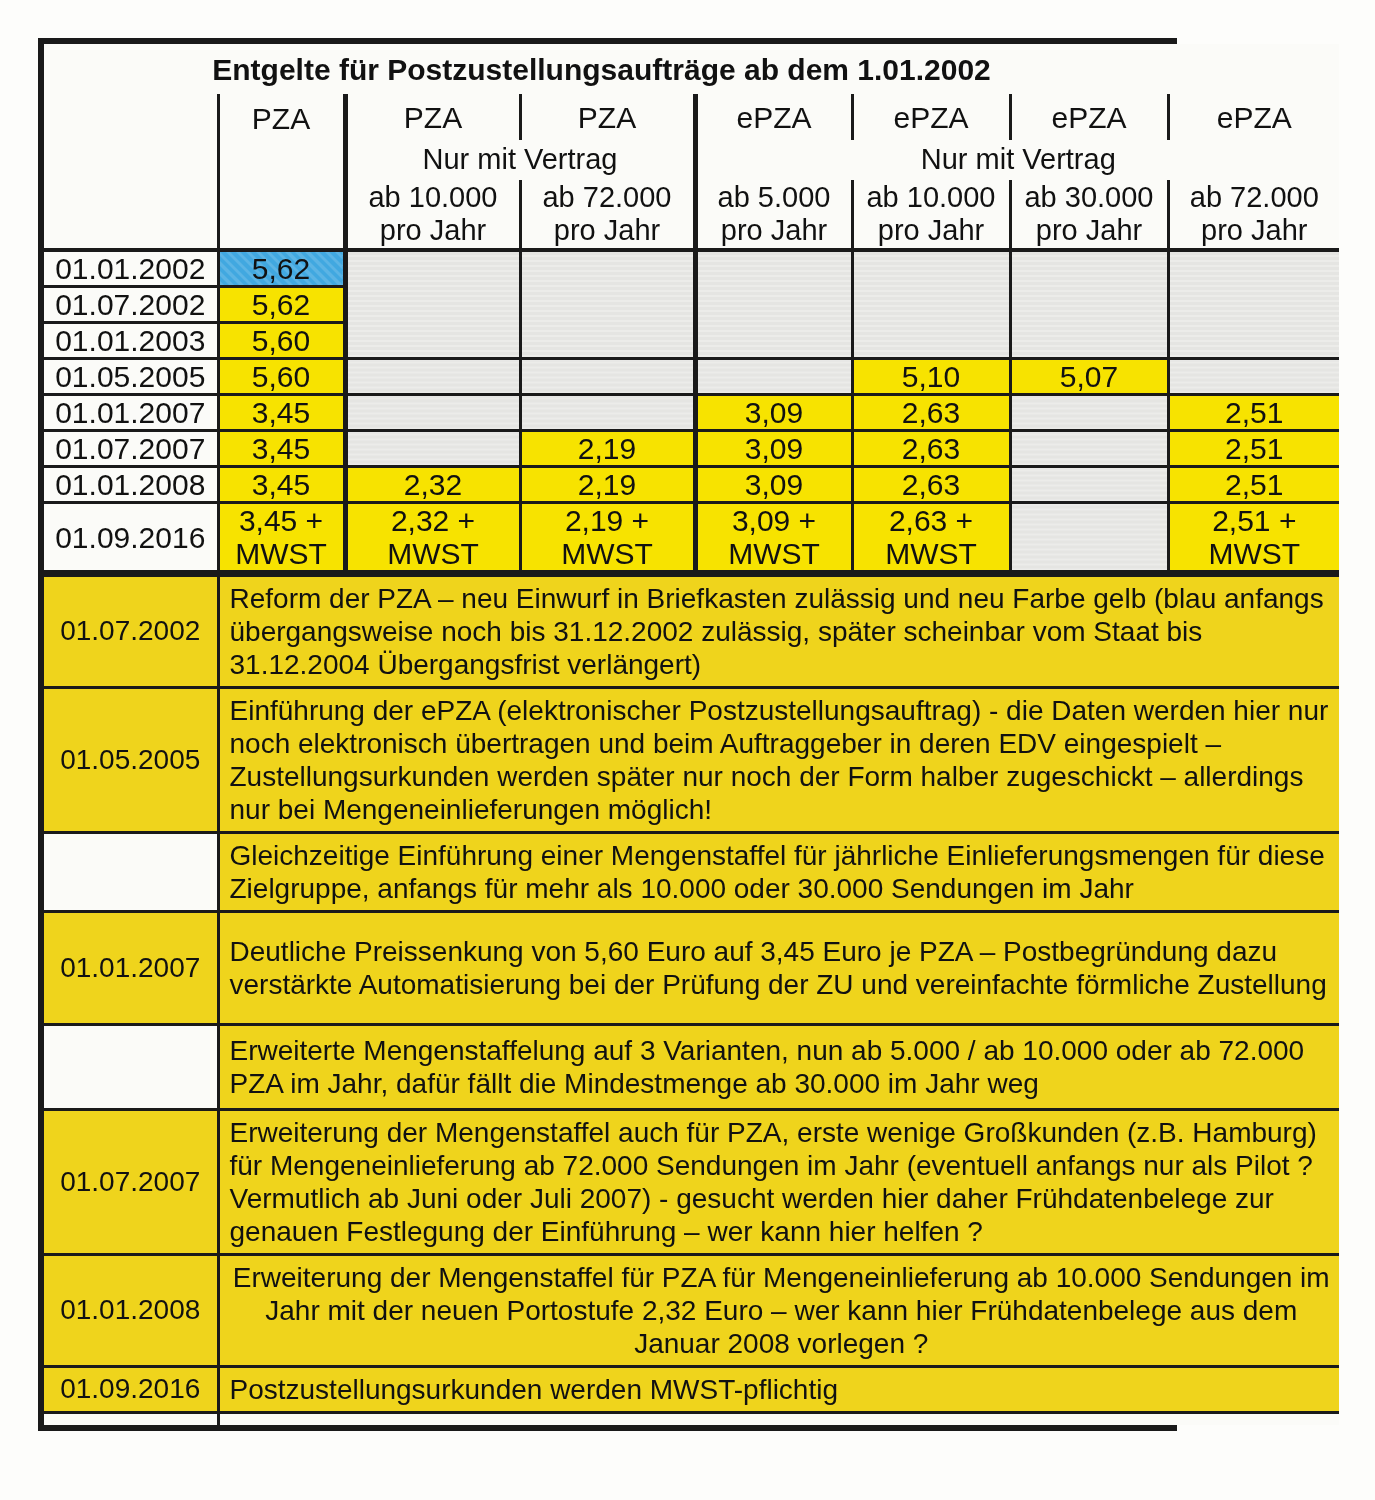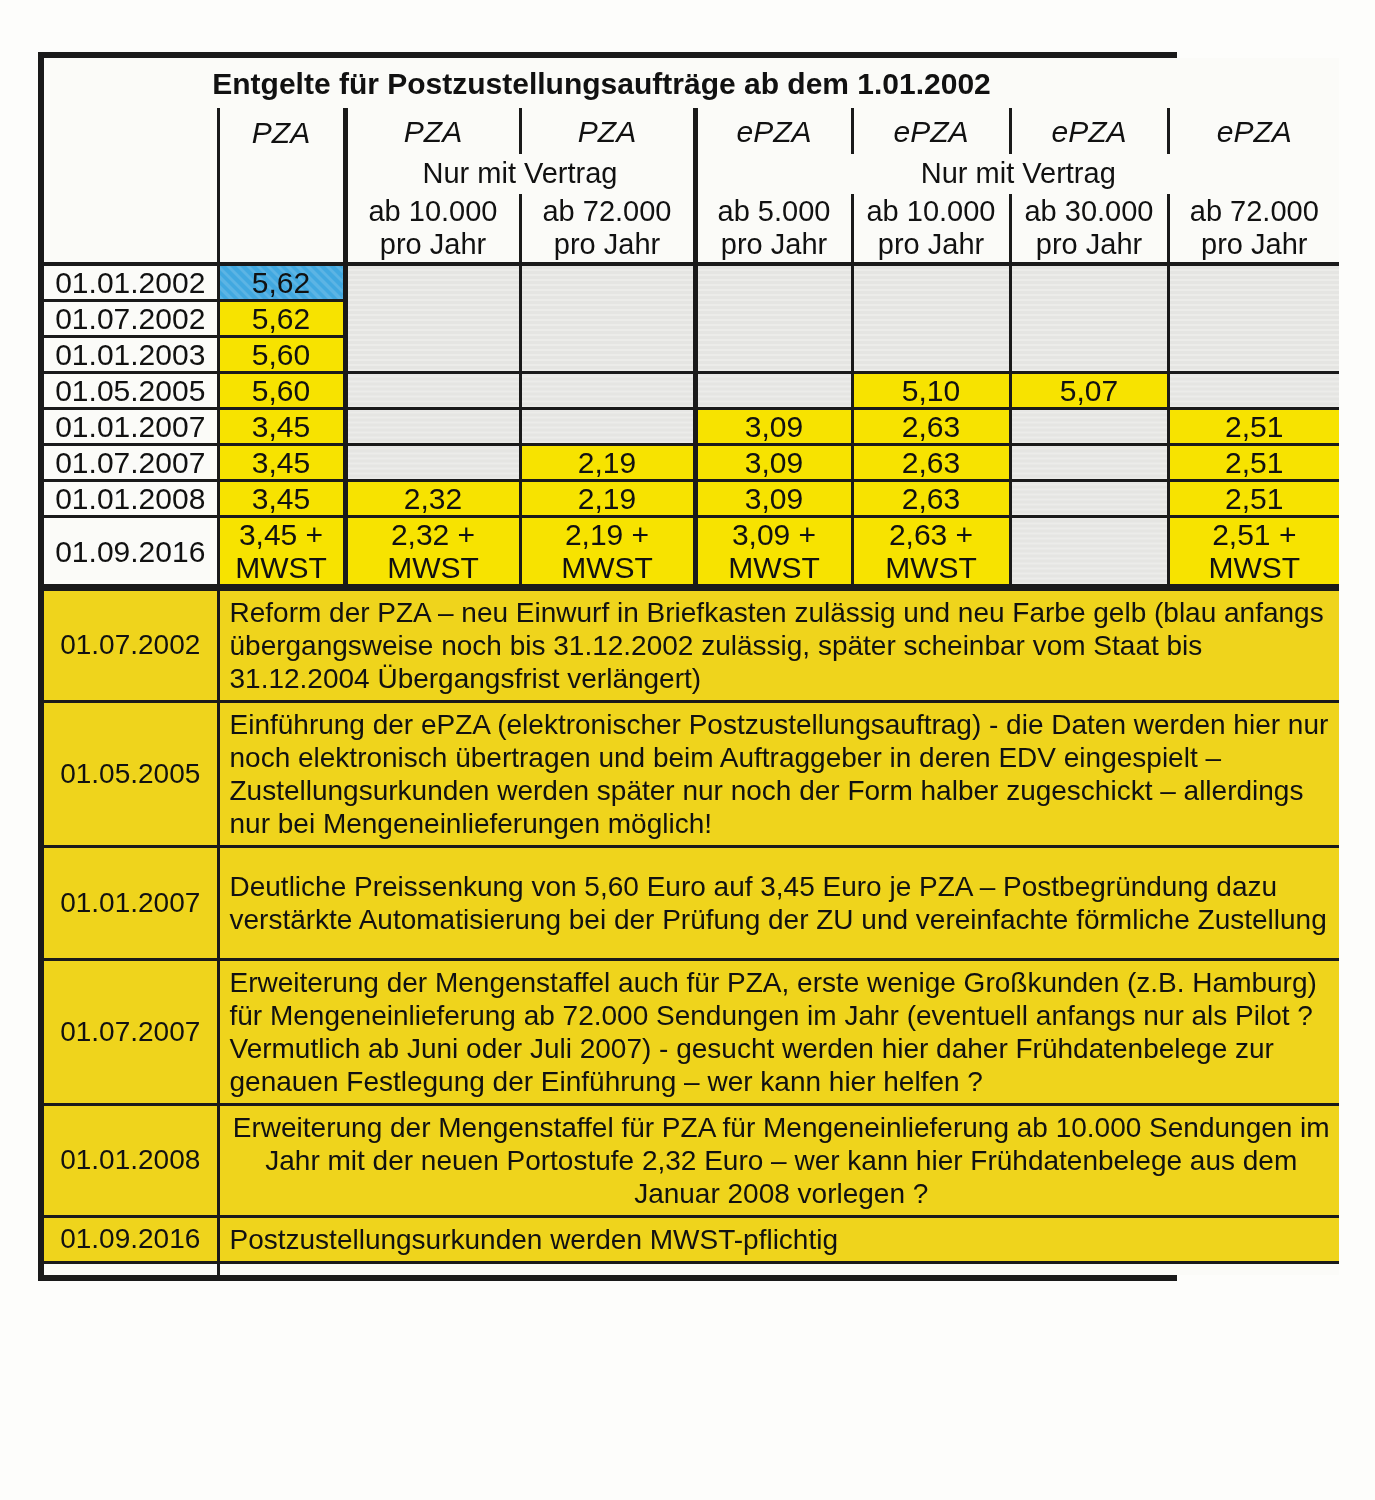--- a/index.html
+++ b/index.html
@@ -13,39 +13,39 @@
   *{box-sizing:border-box;}
   html,body{margin:0;padding:0;}
   body{
     width:1375px;height:1500px;
     background:#fdfdfb;
     font-family:"Liberation Sans","DejaVu Sans",sans-serif;
     color:#111;
     position:relative;
   }
   .frame{
-    position:absolute;left:38px;top:52px;width:1139px;
+    position:absolute;left:38px;top:38px;width:1139px;
     border:6px solid var(--ink);
     background:var(--paper);
   }
   table{border-collapse:collapse;table-layout:fixed;width:1295px;}
   td{
     border:3px solid var(--ink);
     text-align:center;vertical-align:middle;
     font-size:30px;line-height:1.1;
     padding:0;
     overflow:hidden;
   }
   
   tr > td:first-child{border-left:0;}
   tr > td:last-child{border-right:0;}
 
   
   .price-table tr.hT td{border:0;height:50px;font-weight:bold;font-size:30px;padding-right:180px;background:var(--paper);}
-  .price-table tr.h1 td{border-top:0;border-bottom:0;height:46px;font-style:italic;}
+  .price-table tr.h1 td{border-top:0;border-bottom:0;height:46px;}
   .price-table tr.h2 td{border-top:0;border-bottom:0;height:40px;font-size:29px;}
   .price-table tr.h3 td{border-top:0;height:70px;font-size:29px;}
   .price-table tr.r1 td{border-top:4px solid var(--ink);}
   .price-table tr.rd td{height:35px;}
   .price-table tr.r16 td{height:69px;}
   .price-table tr.r16 td{border-bottom:4px solid var(--ink);}
   .corner{background:var(--paper);}
   .colhead{background:var(--paper);vertical-align:top;padding-top:8px;}
   .w{background:var(--paper);}
   .dt{background:var(--paper);}
@@ -233,24 +233,32 @@
     </colgroup>
     <tbody>
     <tr class="i1">
       <td class="idate">01.07.2002</td>
       <td class="itxt">Reform der PZA – neu Einwurf in Briefkasten zulässig und neu Farbe gelb (blau anfangs übergangsweise noch bis 31.12.2002 zulässig, später scheinbar vom Staat bis 31.12.2004 Übergangsfrist verlängert)</td>
     </tr>
     <tr class="i2">
       <td class="idate">01.05.2005</td>
       <td class="itxt">Einführung der ePZA (elektronischer Postzustellungsauftrag) - die Daten werden hier nur noch elektronisch übertragen und beim Auftraggeber in deren EDV eingespielt – Zustellungsurkunden werden später nur noch der Form halber zugeschickt – allerdings nur bei Mengeneinlieferungen möglich!</td>
     </tr>
+    <tr class="i3">
+      <td class="idate iw"></td>
+      <td class="itxt">Gleichzeitige Einführung einer Mengenstaffel für jährliche Einlieferungsmengen für diese Zielgruppe, anfangs für mehr als 10.000 oder 30.000 Sendungen im Jahr</td>
+    </tr>
     <tr class="i4">
       <td class="idate">01.01.2007</td>
       <td class="itxt">Deutliche Preissenkung von 5,60 Euro auf 3,45 Euro je PZA – Postbegründung dazu verstärkte Automatisierung bei der Prüfung der ZU und vereinfachte förmliche Zustellung</td>
     </tr>
+    <tr class="i5">
+      <td class="idate iw"></td>
+      <td class="itxt">Erweiterte Mengenstaffelung auf 3 Varianten, nun ab 5.000 / ab 10.000 oder ab 72.000 PZA im Jahr, dafür fällt die Mindestmenge ab 30.000 im Jahr weg</td>
+    </tr>
     <tr class="i6">
       <td class="idate">01.07.2007</td>
       <td class="itxt">Erweiterung der Mengenstaffel auch für PZA, erste wenige Großkunden (z.B. Hamburg) für Mengeneinlieferung ab 72.000 Sendungen im Jahr (eventuell anfangs nur als Pilot ? Vermutlich ab Juni oder Juli 2007) - gesucht werden hier daher Frühdatenbelege zur genauen Festlegung der Einführung – wer kann hier helfen ?</td>
     </tr>
     <tr class="i7">
       <td class="idate">01.01.2008</td>
       <td class="itxt">Erweiterung der Mengenstaffel für PZA für Mengeneinlieferung ab 10.000 Sendungen im Jahr mit der  neuen Portostufe 2,32 Euro – wer kann hier Frühdatenbelege aus dem Januar 2008 vorlegen ?</td>
     </tr>
     <tr class="i8">
       <td class="idate">01.09.2016</td>

